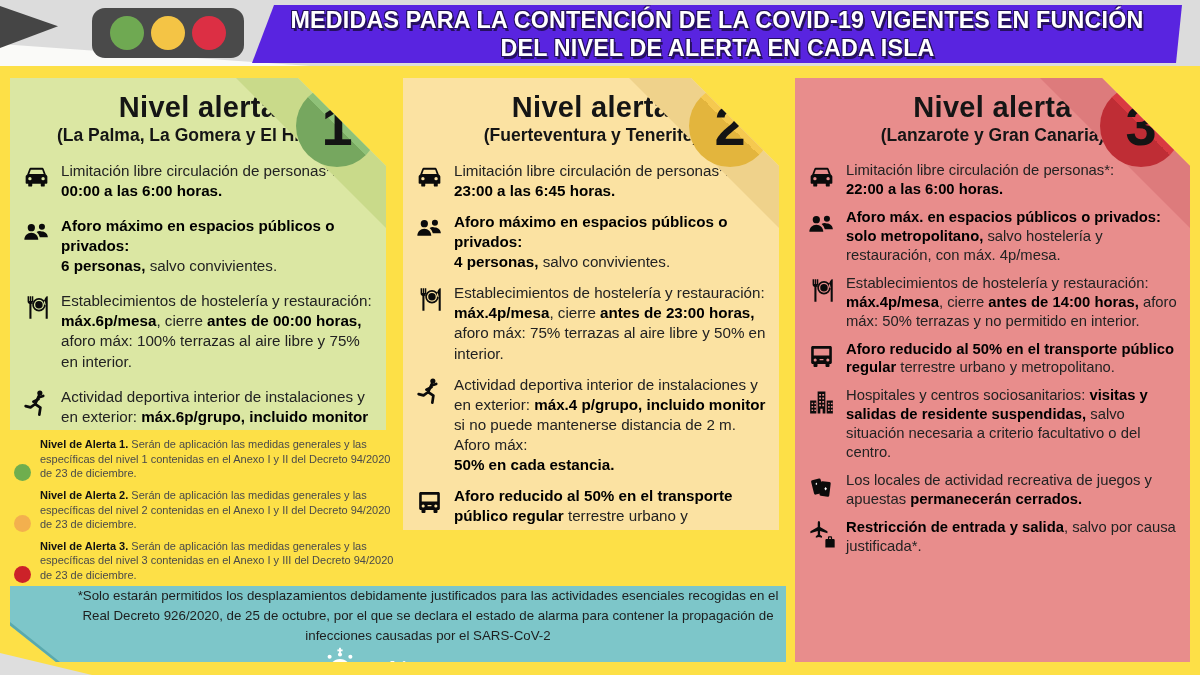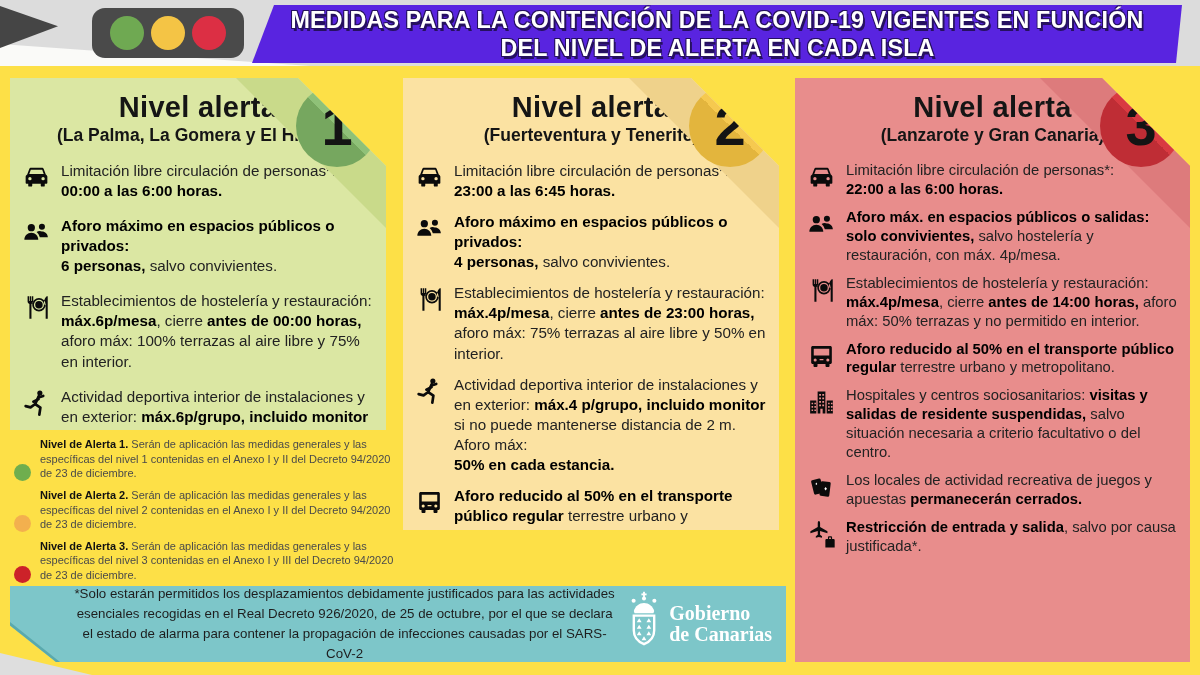--- a/index.html
+++ b/index.html
@@ -41,21 +41,21 @@
   .item-text strong{color:#000;}
   .col-3 .item-text{font-size:14.8px;line-height:1.28;}
   
   .legend{position:absolute;left:14px;top:437px;width:388px;}
   .legend-item{display:flex;gap:9px;margin-bottom:7px;align-items:flex-end;}
   .legend-dot{flex:none;width:17px;height:17px;border-radius:50%;margin-top:2px;}
   .legend-text{margin:0;font-size:11px;line-height:1.33;color:#4a4a4a;}
   .legend-text strong{color:#111;}
   
   .footer{position:absolute;left:10px;top:586px;width:776px;height:76px;background:var(--footer,#7dc6c9);
-          clip-path:polygon(0 0,100% 0,100% 100%,46px 100%,0 52%);display:flex;align-items:center;}
+          clip-path:polygon(0 0,100% 0,100% 100%,46px 100%,0 52%);display:flex;align-items:center;flex-direction:column;}
   .footer-fold{position:absolute;left:0;bottom:0;width:50px;height:40px;background:var(--footer-fold,#5aa9ad);
           clip-path:polygon(0 0,100% 100%,0 100%);}
   .footer-note{flex:1;margin:0;padding:0 4px 0 64px;text-align:center;font-size:13.3px;line-height:1.5;color:#1e1e1e;}
   .logo{display:flex;align-items:center;padding-right:14px;}
   .logo-text{color:#fff;font-family:"Liberation Serif", serif;font-weight:700;font-size:20px;line-height:1.05;}
   .hidden-defs{position:absolute;width:0;height:0;overflow:hidden;}
 </style>
 </head>
 <body>
 
@@ -229,21 +229,21 @@
               </svg>
             </span>
     <p class="item-text">Limitación libre circulación de personas*:<br><strong>22:00 a las 6:00 horas.</strong></p>
   </div>
           <div class="item">
     <span class="item-icon">
               <svg>
                 <use href="#sym-people-icon"></use>
               </svg>
             </span>
-    <p class="item-text"><strong>Aforo máx. en espacios públicos o salidas: solo convivientes,</strong> salvo hostelería y restauración, con máx. 4p/mesa.</p>
+    <p class="item-text"><strong>Aforo máx. en espacios públicos o privados: solo metropolitano,</strong> salvo hostelería y restauración, con máx. 4p/mesa.</p>
   </div>
           <div class="item">
     <span class="item-icon">
               <svg>
                 <use href="#sym-restaurant-icon"></use>
               </svg>
             </span>
     <p class="item-text">Establecimientos de hostelería y restauración:<br><strong>máx.4p/mesa</strong>, cierre <strong>antes de 14:00 horas,</strong> aforo máx: 50% terrazas y no permitido en interior.</p>
   </div>
           <div class="item">

